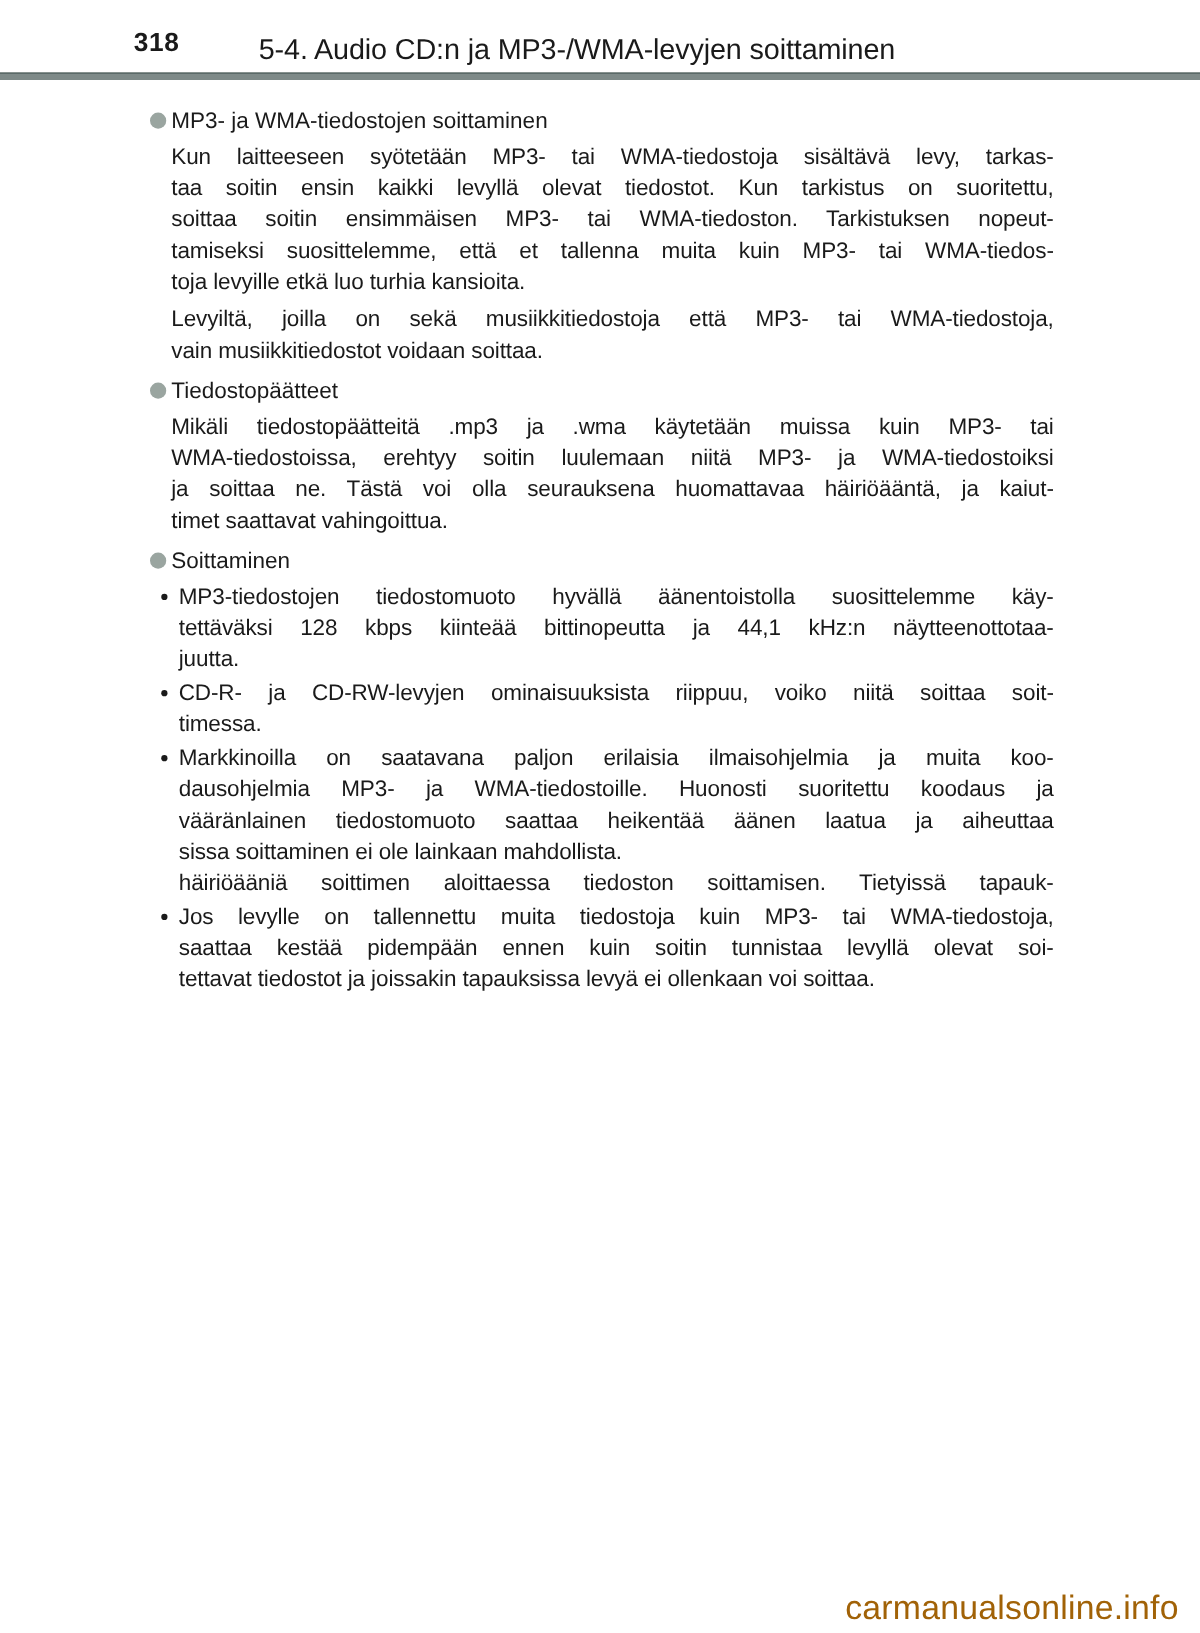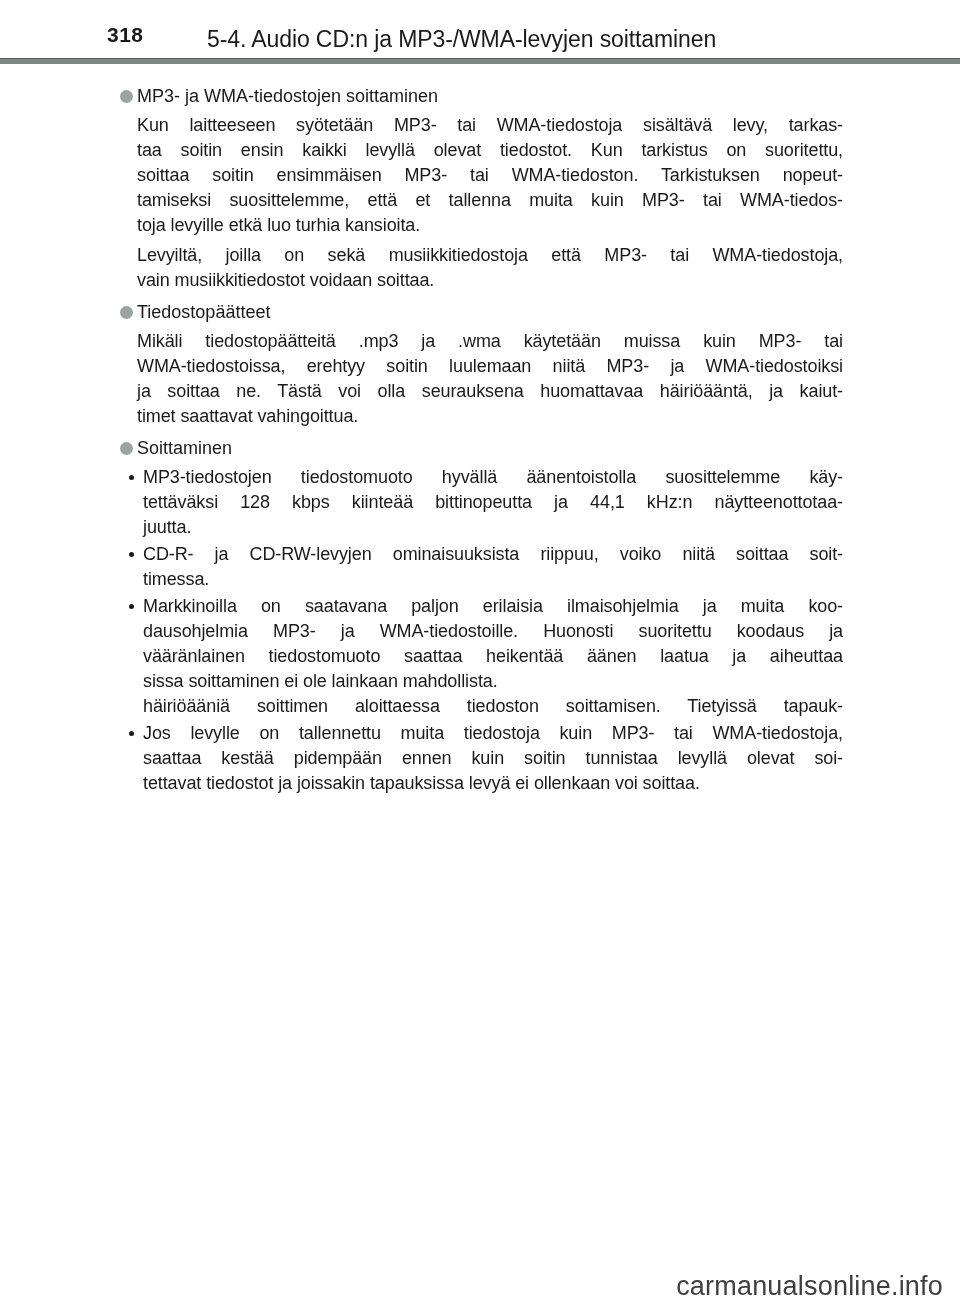--- a/index.html
+++ b/index.html
@@ -56,21 +56,21 @@
     font-size: 18px; line-height: 25px; letter-spacing: -0.1px;
   }
   .bdot {
     position: absolute; left: 0; top: 10px;
     width: 5px; height: 5px; border-radius: 50%; background: #1a1a1a;
   }
 
   
   .watermark {
     position: absolute; right: 17px; bottom: 4px;
-    font-size: 27px; color: #404040; letter-spacing: 0.2px;
+    font-size: 27px; color: #a16207; letter-spacing: 0.2px;
   }
 </style>
 </head>
 <body>
 
 <div class="page-header">
   <span class="page-num">318</span>
   <span class="hdr-title">5-4. Audio CD:n ja MP3-/WMA-levyjen soittaminen</span>
 </div>
 <div class="hdr-rule"></div>

